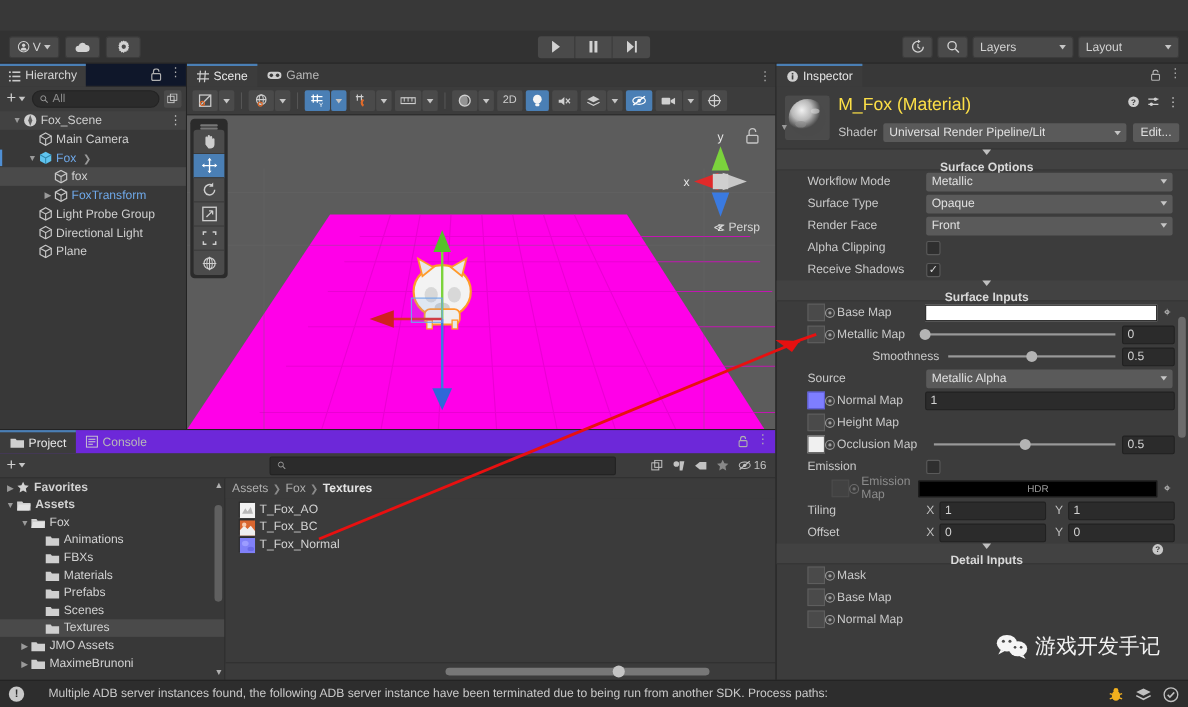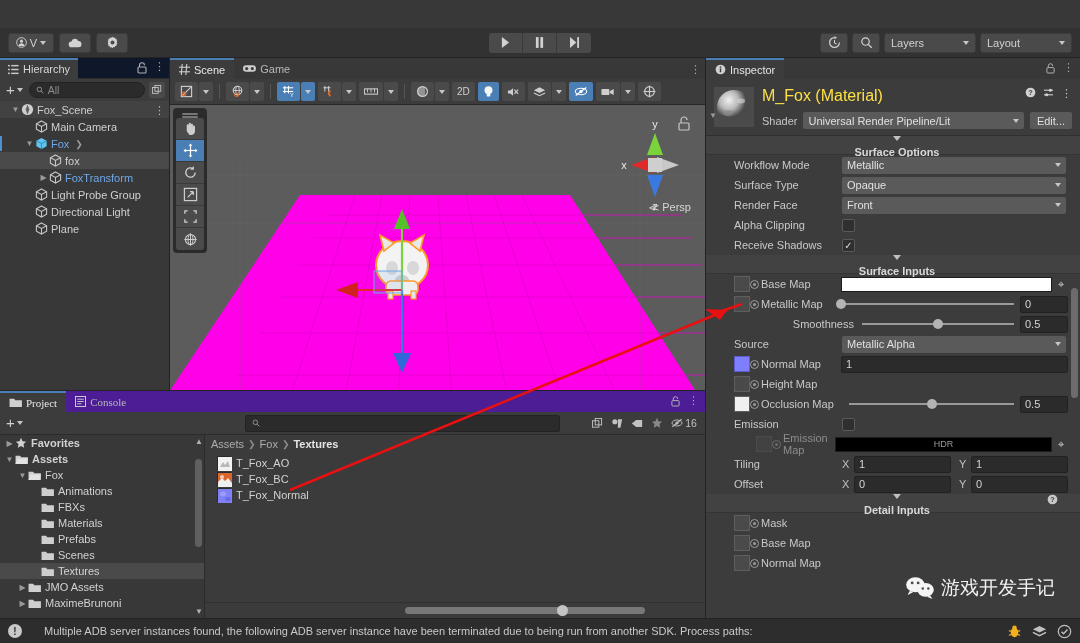--- a/index.html
+++ b/index.html
@@ -115,21 +115,21 @@
     color:#cdcdcd; background:#4b4b4b; border-bottom:1px solid #3a3a3a;
   }
   .tool:first-of-type{border-radius:3px 3px 0 0;}
   .tool:last-of-type{border-radius:0 0 3px 3px; border-bottom:none;}
   .tool.on { background:#4a7fb5; color:#fff; }
   .axisgizmo { position:absolute; right:10px; top:8px; width:80px; height:105px; }
   .persp-lbl { position:absolute; right:14px; top:96px; font-size:11px; color:#d5d5d5; }
 
   
   .project { position:absolute; left:0; top:390px; width:705px; height:228px; background:#383838; border-top:1px solid #232323;}
-  .p-tabbar { height:21px; background:#4c1d95; display:flex; align-items:center; position:relative;font-family:Liberation Serif, serif;}
+  .p-tabbar { height:21px; background:#6d28d9; display:flex; align-items:center; position:relative;}
   .p-tab { height:21px; padding:0 9px; display:flex; align-items:center; gap:4px; font-size:11px; color:#b8b8b8; }
   .p-tab.active { background:#3c3c3c; color:#e8e8e8; border-top:2px solid #4a7fb5;}
   .p-toolbar { height:23px; background:#3c3c3c; display:flex; align-items:center; padding:0 4px; gap:5px; border-bottom:1px solid #2c2c2c;}
   .p-body { position:absolute; left:0; top:44px; right:0; bottom:0; display:flex; }
   .p-left { width:205px; background:#383838; border-right:1px solid #2b2b2b; position:relative; overflow:hidden;}
   .p-right { flex:1; background:#3b3b3b; position:relative; }
   .breadcrumb { height:18px; display:flex; align-items:center; gap:4px; padding:0 6px; font-size:11px; color:#adadad; background:#3b3b3b;}
   .crumb-sep{ color:#8a8a8a; font-size:9px;}
   .asset-row { height:16px; display:flex; align-items:center; gap:5px; padding-left:12px; font-size:11px; color:#d2d2d2; }
   .thumb { width:14px; height:14px; flex:0 0 auto; border:1px solid #2b2b2b;}

